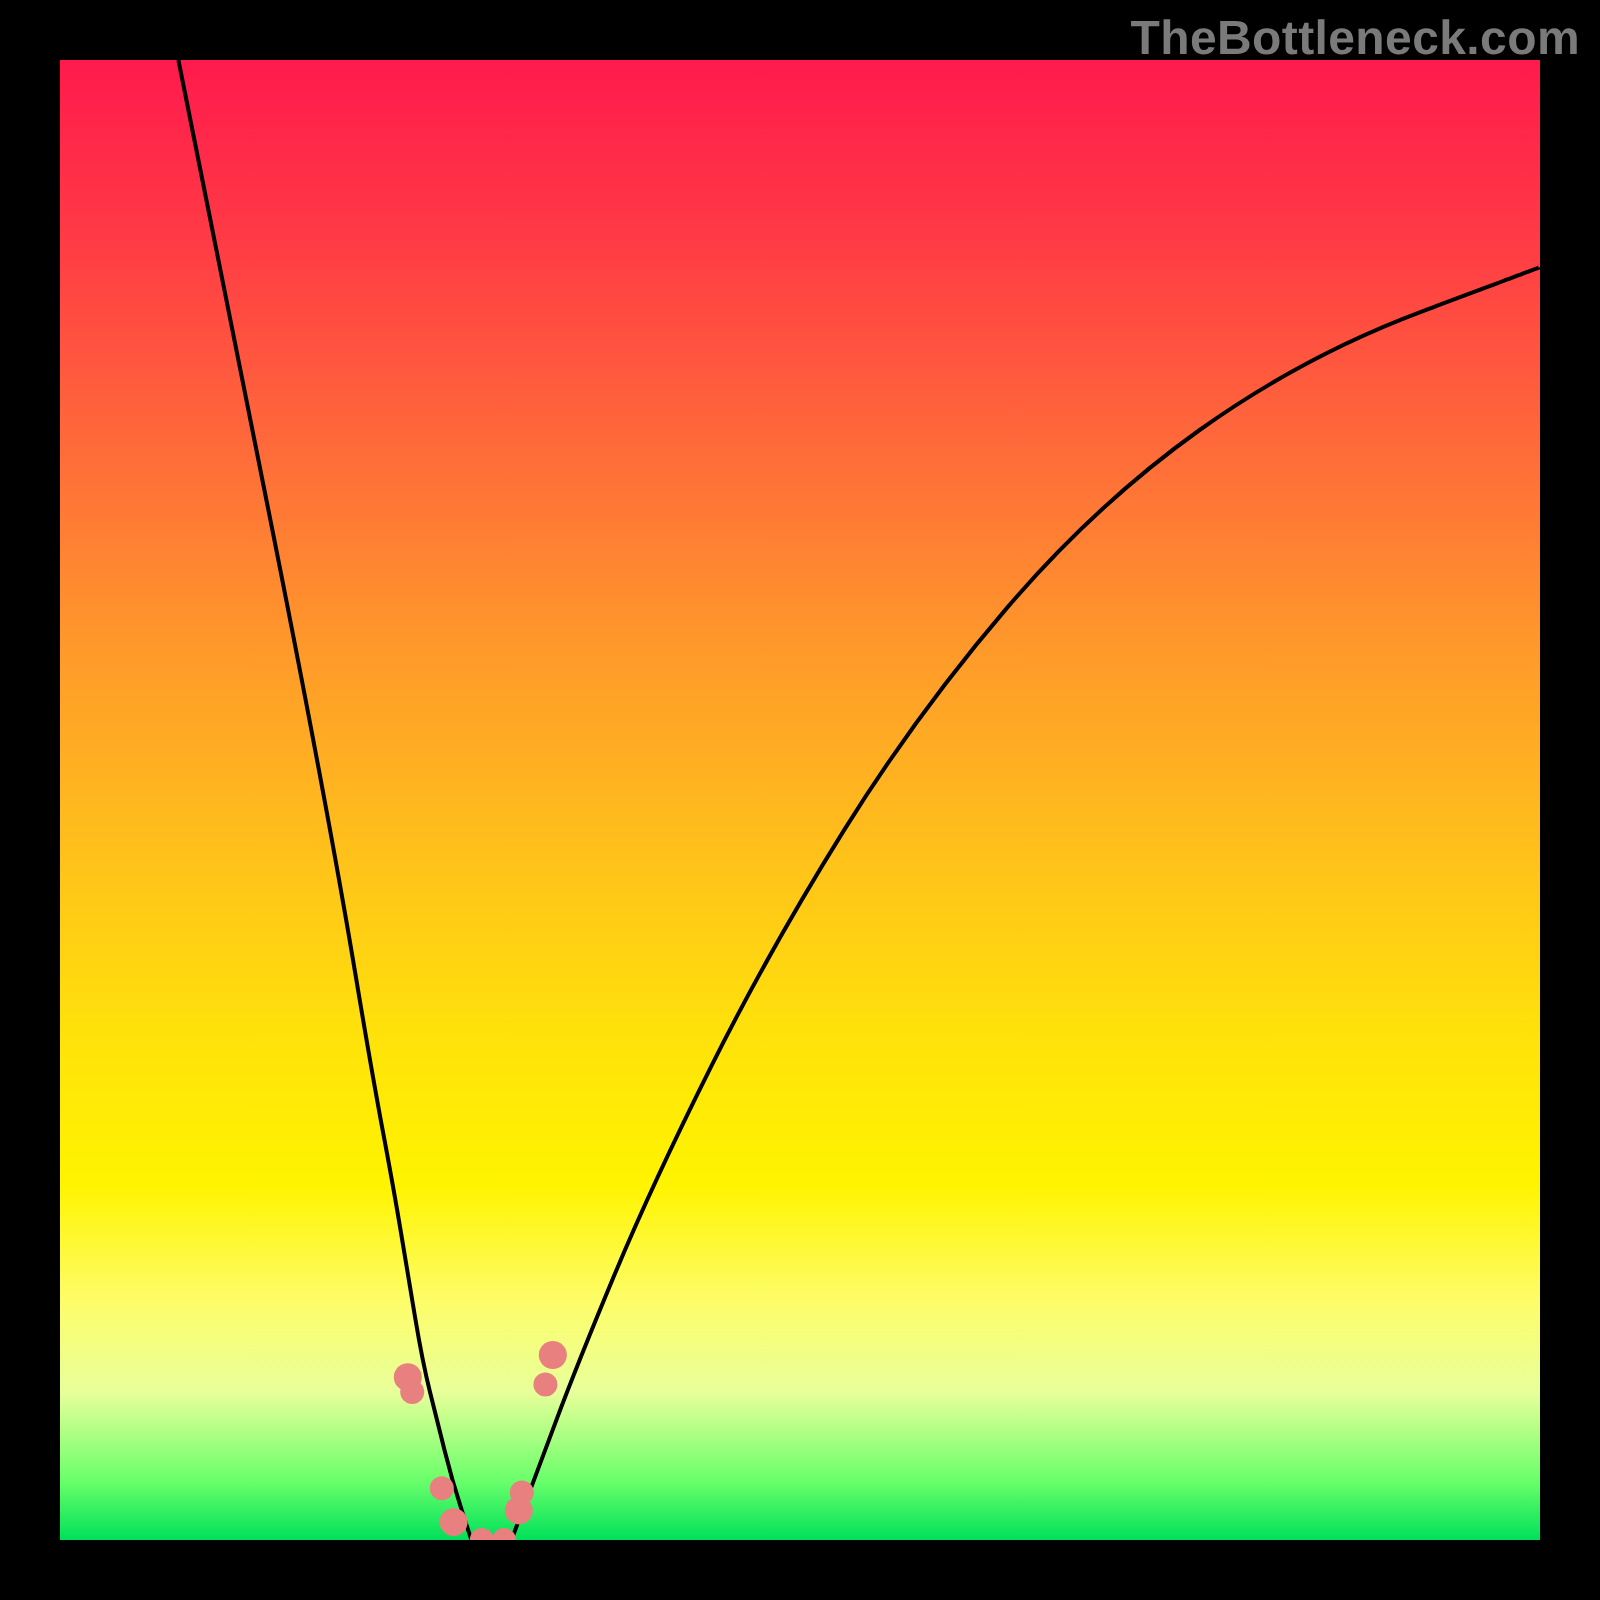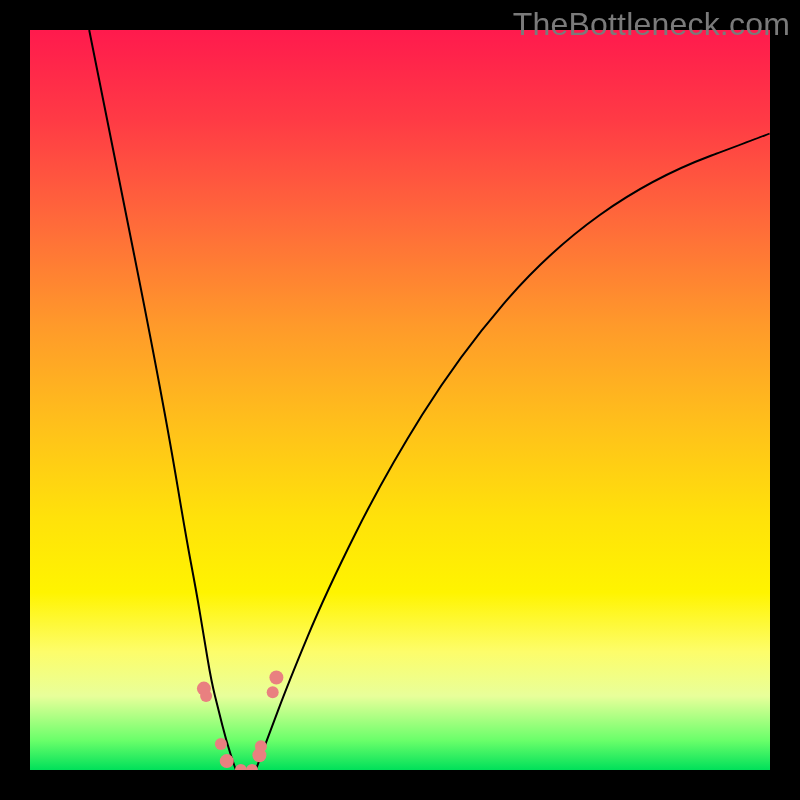--- a/index.html
+++ b/index.html
@@ -27,22 +27,22 @@
       #fdfd6a 84%,
       #e8ff9a 90%,
       #6aff6a 96%,
       #00e05a 100%);
   }
   .watermark {
     position: absolute;
     top: 6px;
     right: 10px;
     font-family: Arial, Helvetica, sans-serif;
-    font-size: 32px;
-    font-weight: 400;
+    font-size: 24px;
+    font-weight: 700;
     color: #7a7a7a;
     letter-spacing: 0.2px;
     user-select: none;
   }
   .curves {
     position: absolute;
     left: 0; top: 0;
     width: 740px;
     height: 740px;
     pointer-events: none;

